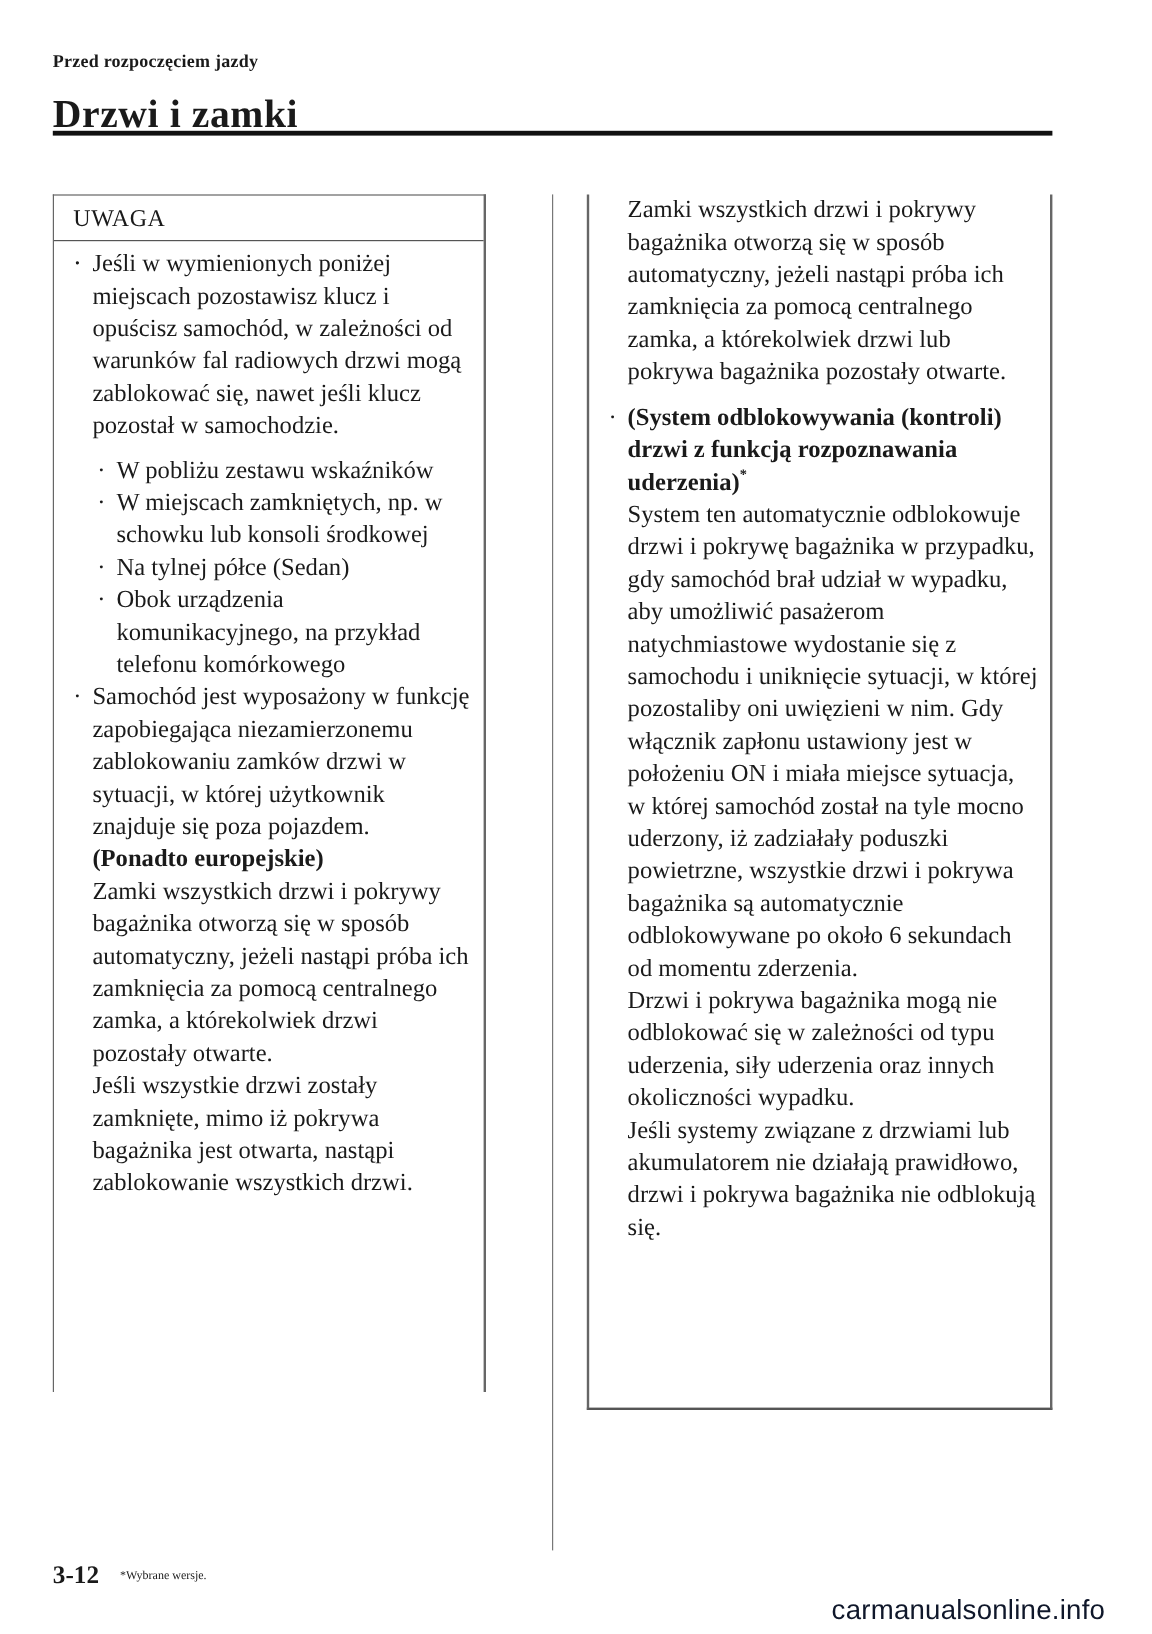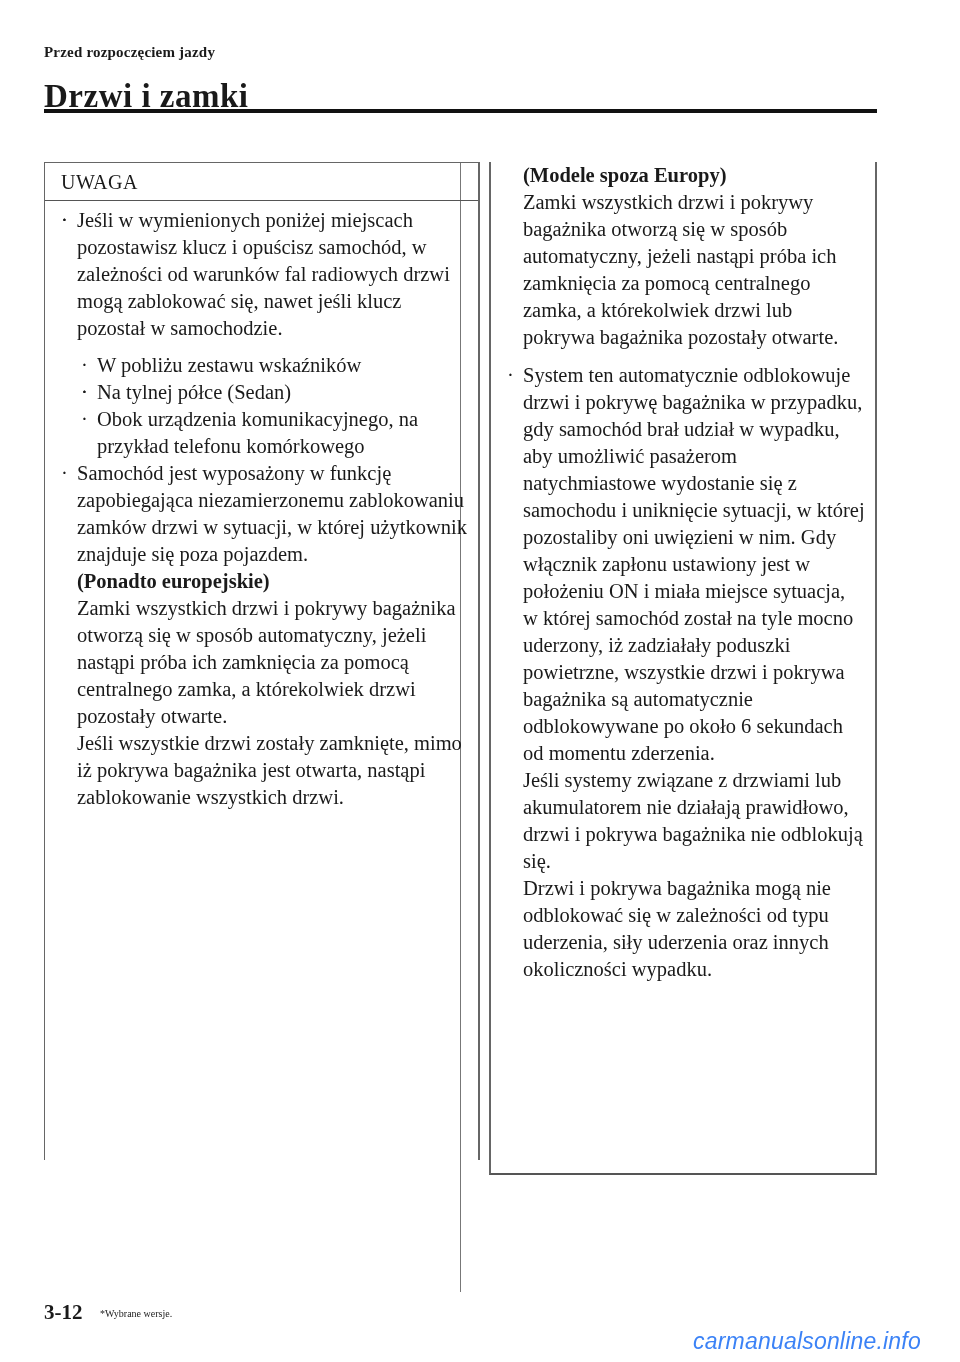--- a/index.html
+++ b/index.html
@@ -16,21 +16,21 @@
       left: 44px; top: 76px; font-size: 33px; font-weight: bold; letter-spacing: 0.5px; line-height: 40px;
     }
     .title-rule {
       left: 44px; top: 109px; width: 833px; height: 4px; background: #111;
     }
     .center-divider {
       left: 460px; top: 162px; width: 1px; height: 1130px; background: #777;
     }
     
     .warn-box {
-      left: 44px; top: 162px; width: 436px; height: 998px;
+      left: 44px; top: 162px; width: 361px; height: 998px;
       border-left: 1.5px solid #666; border-right: 2px solid #666; border-top: 1.5px solid #666;
       box-sizing: border-box;
     }
     .warn-head {
       height: 38px; border-bottom: 1.5px solid #555; box-sizing: border-box;
       padding: 8px 0 0 16px; font-size: 20px; font-weight: normal; letter-spacing: 0.5px;
     }
     .warn-body { padding: 6px 10px 0 14px; }
     .txt { font-size: 20.5px; line-height: 27px; }
     .item { position: relative; padding-left: 18px; }
@@ -47,21 +47,21 @@
     .right-body { padding: 0 10px 0 14px; }
     .gap { height: 11px; }
     .page-num {
       left: 44px; top: 1300px; font-size: 21px; font-weight: bold;
     }
     .footnote {
       left: 100px; top: 1308px; font-size: 10px;
     }
     .watermark {
       left: 693px; top: 1328px; font-family: "Liberation Sans", "DejaVu Sans", sans-serif;
-      font-size: 23px; color: #3b82f6; letter-spacing: 0.2px; font-style: italic;
+      font-size: 23px; color: #0f172a; letter-spacing: 0.2px;
     }
     sup { font-size: 12px; vertical-align: 9px; line-height: 0; }
   </style>
 </head>
 <body>
 
 <div class="abs section-label">Przed rozpoczęciem jazdy</div>
 <div class="abs page-title">Drzwi i zamki</div>
 <div class="abs title-rule"></div>
 <div class="abs center-divider"></div>
@@ -76,20 +76,21 @@
       <span class="bullet">·</span>
       <span>Jeśli w wymienionych poniżej miejscach pozostawisz klucz i opuścisz samochód, w zależności od warunków fal radiowych drzwi mogą zablokować się, nawet jeśli klucz pozostał w samochodzie.</span>
     </div>
     <div class="sub">
       <div class="item">
         <span class="bullet">·</span>
         <span>W pobliżu zestawu wskaźników</span>
       </div>
       <div class="item">
         <span class="bullet">·</span>
+        <span>W miejscach zamkniętych, np. w schowku lub konsoli środkowej</span>
       </div>
       <div class="item">
         <span class="bullet">·</span>
         <span>Na tylnej półce (Sedan)</span>
       </div>
       <div class="item">
         <span class="bullet">·</span>
         <span>Obok urządzenia komunikacyjnego, na przykład telefonu komórkowego</span>
       </div>
     </div>
@@ -99,28 +100,28 @@
       <div class="bold">(Ponadto europejskie)</div>
       <div>Zamki wszystkich drzwi i pokrywy bagażnika otworzą się w sposób automatyczny, jeżeli nastąpi próba ich zamknięcia za pomocą centralnego zamka, a którekolwiek drzwi pozostały otwarte.</div>
       <div>Jeśli wszystkie drzwi zostały zamknięte, mimo iż pokrywa bagażnika jest otwarta, nastąpi zablokowanie wszystkich drzwi.</div>
     </div>
   </div>
 </div>
 
 <div class="abs right-box">
   <div class="right-body txt">
     <div class="item">
-      <div class="bold">(Modele spoza Europy)</div>
       <div>Zamki wszystkich drzwi i pokrywy bagażnika otworzą się w sposób automatyczny, jeżeli nastąpi próba ich zamknięcia za pomocą centralnego zamka, a którekolwiek drzwi lub pokrywa bagażnika pozostały otwarte.</div>
     </div>
     <div class="gap"></div>
     <div class="item">
       <span class="bullet">·</span>
+      <div class="bold"><span>(System odblokowywania (kontroli) drzwi z funkcją rozpoznawania uderzenia)</span><sup>*</sup></div>
       <div>System ten automatycznie odblokowuje drzwi i pokrywę bagażnika w przypadku, gdy samochód brał udział w wypadku, aby umożliwić pasażerom natychmiastowe wydostanie się z samochodu i uniknięcie sytuacji, w której pozostaliby oni uwięzieni w nim. Gdy włącznik zapłonu ustawiony jest w położeniu ON i miała miejsce sytuacja, w której samochód został na tyle mocno uderzony, iż zadziałały poduszki powietrzne, wszystkie drzwi i pokrywa bagażnika są automatycznie odblokowywane po około 6 sekundach od momentu zderzenia.</div>
+      <div>Drzwi i pokrywa bagażnika mogą nie odblokować się w zależności od typu uderzenia, siły uderzenia oraz innych okoliczności wypadku.</div>
       <div>Jeśli systemy związane z drzwiami lub akumulatorem nie działają prawidłowo, drzwi i pokrywa bagażnika nie odblokują się.</div>
-      <div>Drzwi i pokrywa bagażnika mogą nie odblokować się w zależności od typu uderzenia, siły uderzenia oraz innych okoliczności wypadku.</div>
     </div>
   </div>
 </div>
 
 <div class="abs page-num">3-12</div>
 <div class="abs footnote">*Wybrane wersje.</div>
 <div class="abs watermark">carmanualsonline.info</div>
 
 </body></html>

